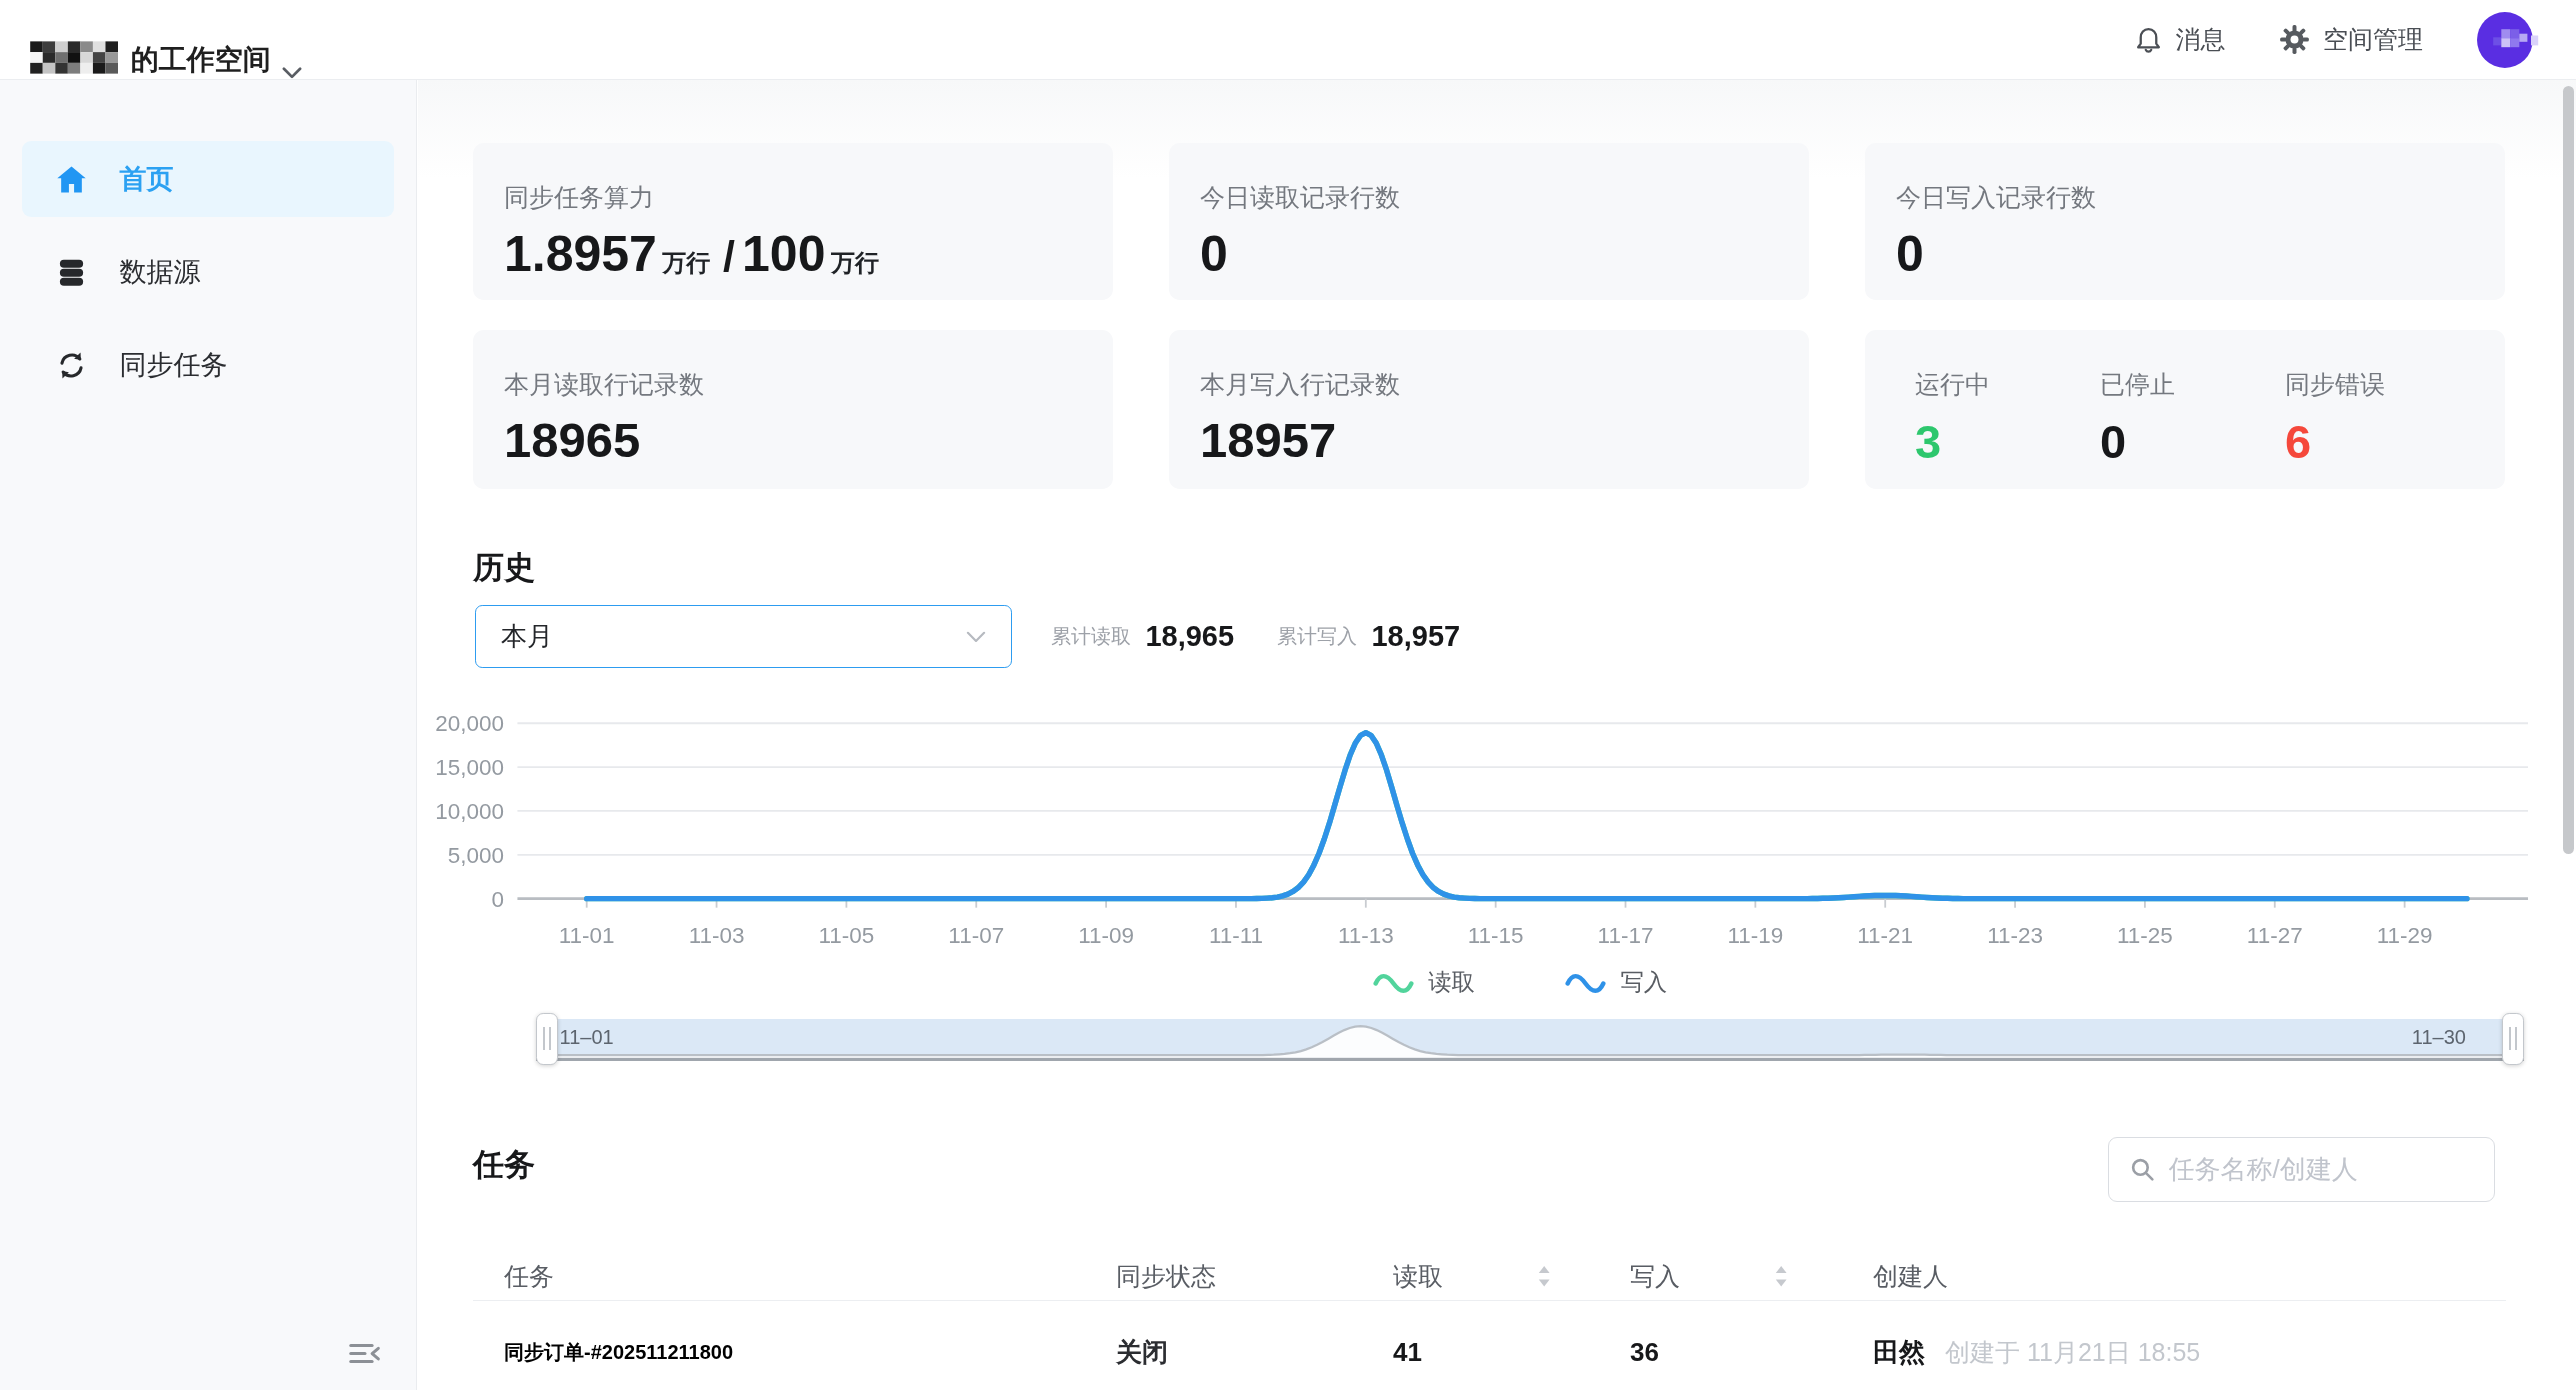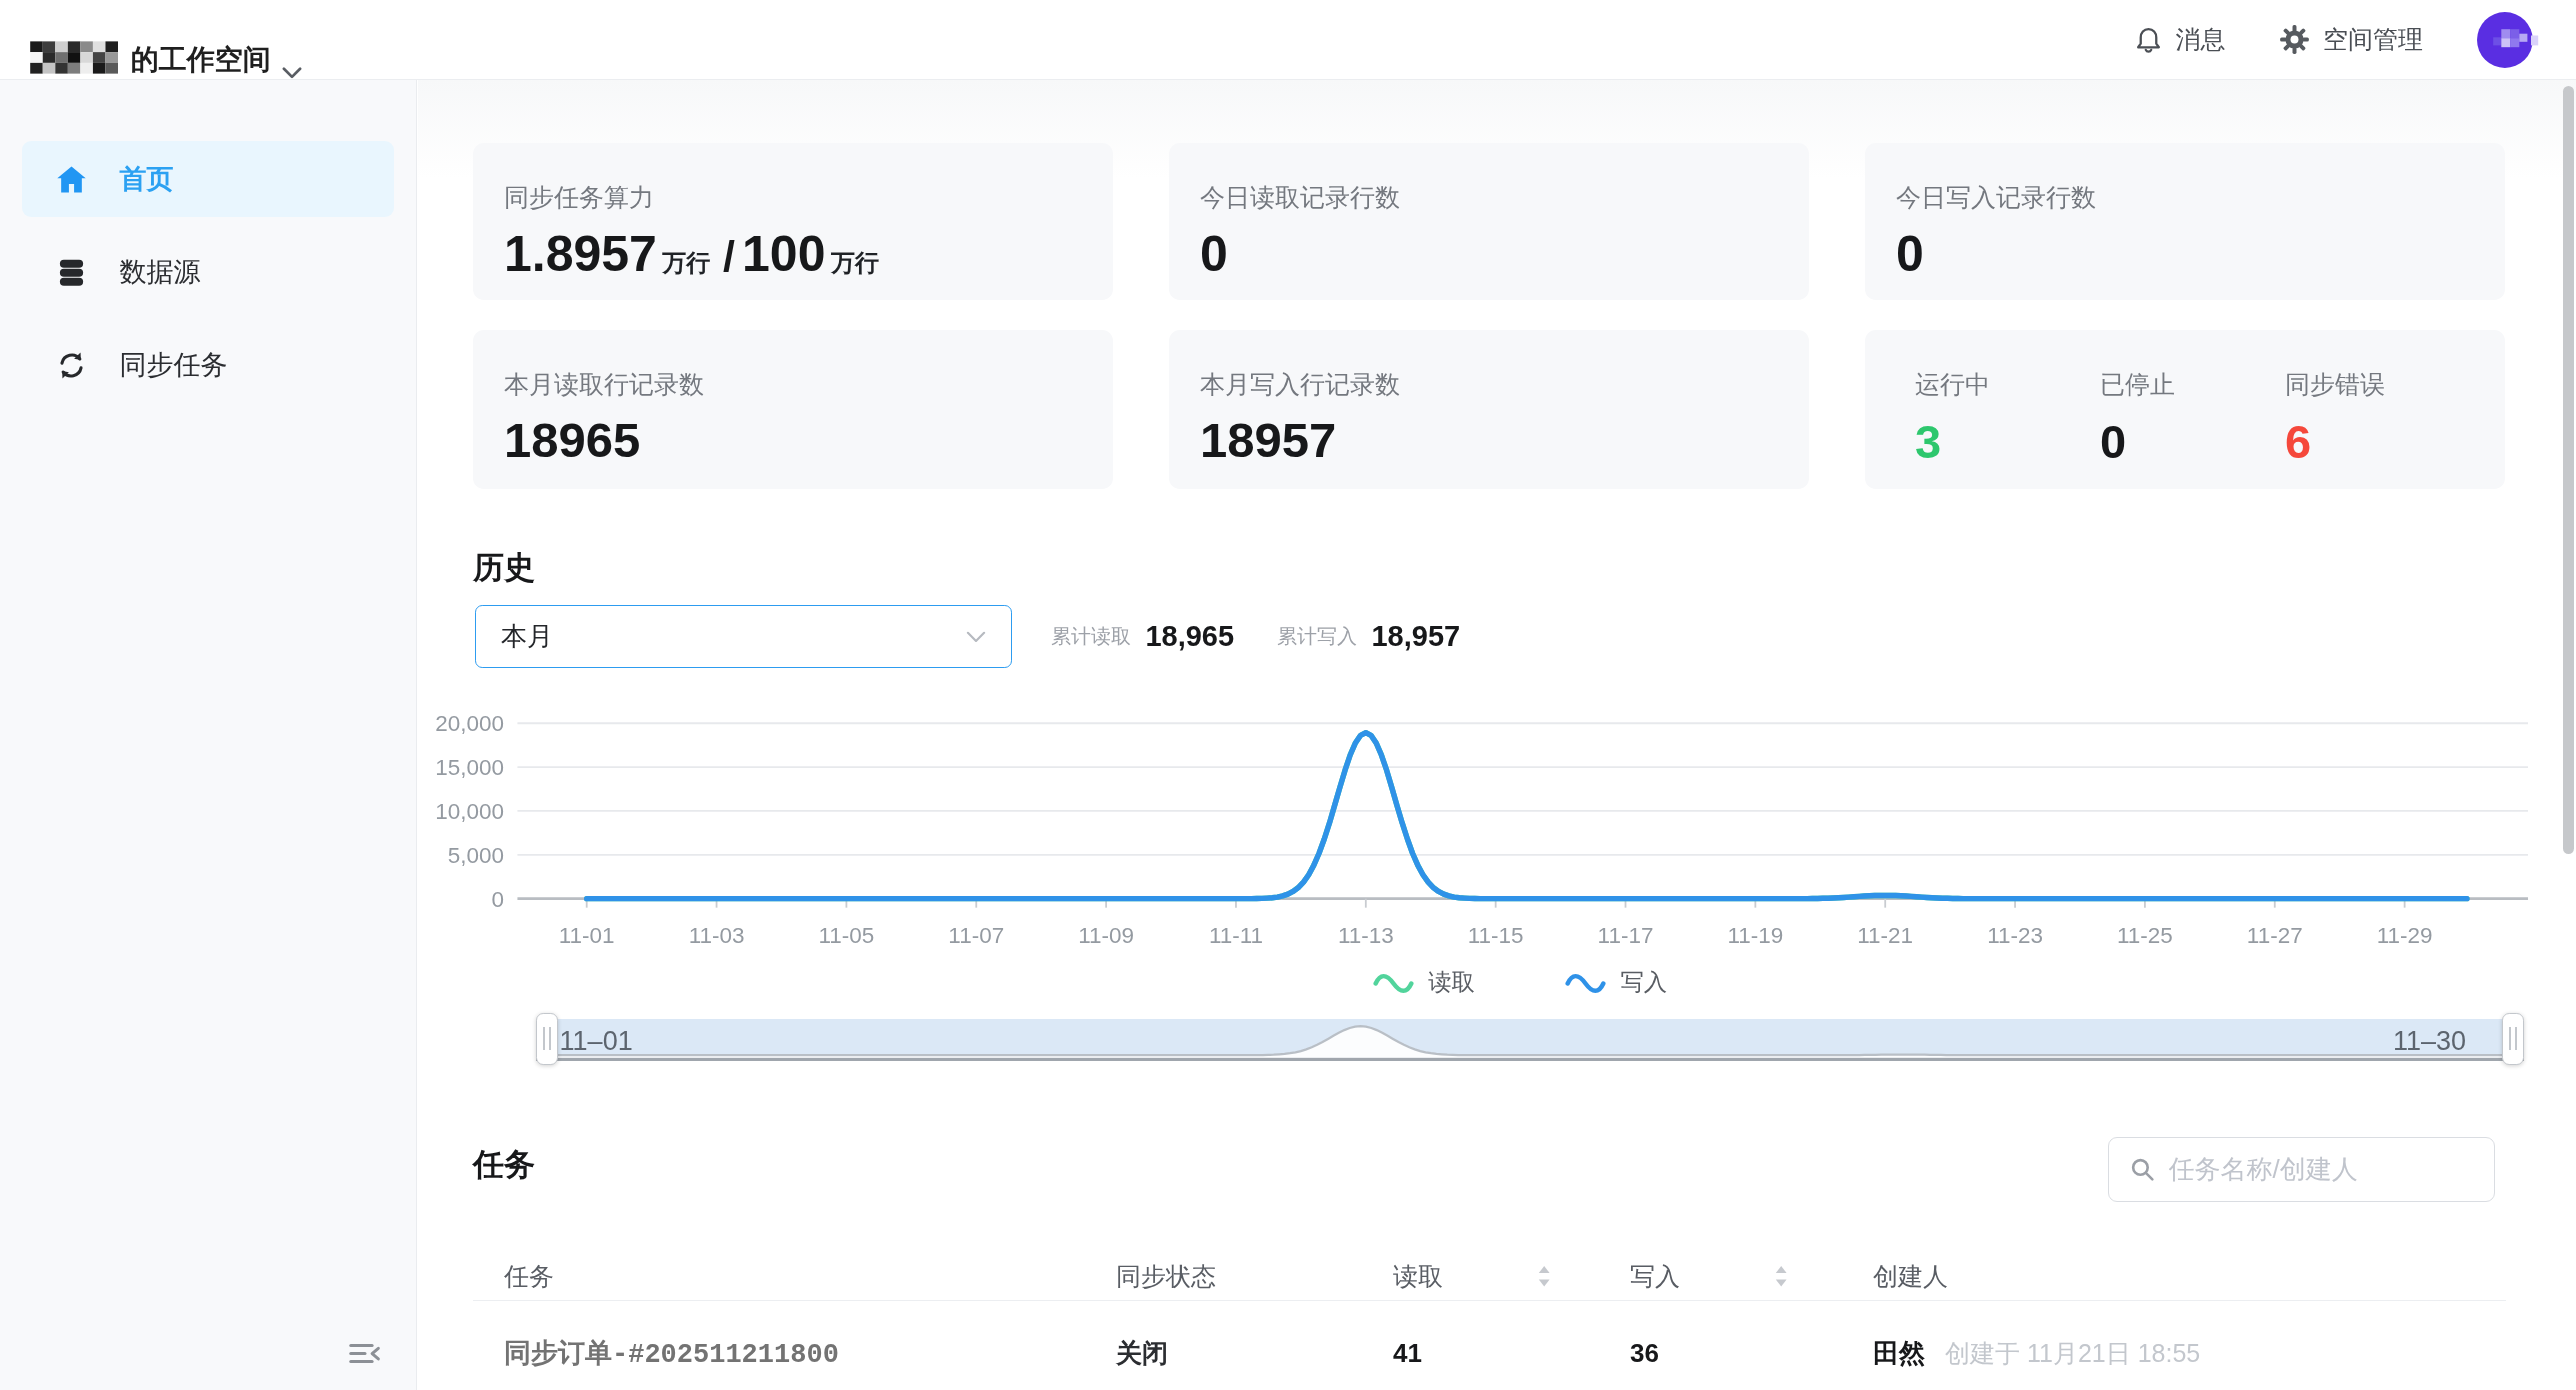--- a/index.html
+++ b/index.html
@@ -58,41 +58,41 @@
   .tot-label { font-size:20px; color:#9da1a8; }
   .tot-val { font-size:29px; font-weight:700; color:#17181a; margin-left:14.4px; }
   .tot-gap { margin-left:43px; }
 
   .legend { left:517px; top:966px; width:2006px; display:flex; justify-content:center; gap:90px; }
   .legend-item { display:flex; align-items:center; gap:14.4px; cursor:pointer; }
   .legend-label { font-size:23.4px; color:#595d63; }
 
   .dz { left:547px; top:1019px; width:1966px; height:40px; background:#dbe8f6; }
   .dz::after { content:""; position:absolute; left:-10.8px; right:-10.8px; bottom:-1.8px; height:2.7px; background:#a0a6ad; }
-  .dz-label { position:absolute; top:7.2px; font-size:27px; color:#5c646e; z-index:3; }
+  .dz-label { position:absolute; top:7.2px; font-size:20px; color:#5c646e; z-index:3; }
   .dz-label.l { left:12.6px; } .dz-label.r { right:47px; }
   .dz-handle { position:absolute; top:-6.3px; width:21.6px; height:52px; background:#fff;
     border:1.8px solid #c3c7cc; border-radius:7.2px; box-shadow:0 0.9px 4.5px rgba(0,0,0,.18);
     display:flex; align-items:center; justify-content:center; gap:3.6px; cursor:ew-resize; z-index:4; }
   .dz-handle span { width:1.8px; height:23.4px; background:#c3c7cc; }
   .dz-handle.l { left:-10.8px; } .dz-handle.r { right:-10.8px; }
 
   .search-box { left:2108px; top:1137px; width:387px; height:65px; border:1.8px solid #dadde2;
     border-radius:9px; display:flex; align-items:center; padding:0 20px; gap:12.6px; background:#fff; }
   .search-box input { border:none; outline:none; width:288px; font-size:26px; color:#303133;
     font-family:inherit; background:transparent; }
   .search-box input::placeholder { color:#c0c4cc; }
 
   .task-table { left:473px; top:1253px; width:2033px; }
   .t-head, .t-row { display:grid; grid-template-columns:612px 277px 237px 243px auto; align-items:center; padding-left:31px; }
   .t-head { height:48px; border-bottom:1.8px solid #eceef1; }
   .th { font-size:25px; color:#595d64; display:flex; align-items:center; }
   .th .sort { margin-left:94px; display:inline-flex; }
   .t-row { padding-top:34px; cursor:pointer; }
-  .td-name { font-size:27px; font-weight:700; color:#737373;font-family:Liberation Mono, monospace; }
+  .td-name { font-size:20px; font-weight:700; color:#000000; }
   .td-status { font-size:26px; font-weight:600; color:#2b2d31; }
   .td-num { font-size:26px; font-weight:700; color:#17181a; }
   .td-creator { font-size:26px; font-weight:600; color:#17181a; }
   .td-created { font-size:25px; font-weight:400; color:#c3c7cd; margin-left:16px; }
 
   .scroll-thumb { position:absolute; right:1.8px; top:86px; width:10.8px; height:768px;
     background:#c6c8cb; border-radius:6.3px; z-index:30; cursor:grab; }
 
   svg text { font-family:"Liberation Sans","DejaVu Sans",sans-serif; }
 </style>

